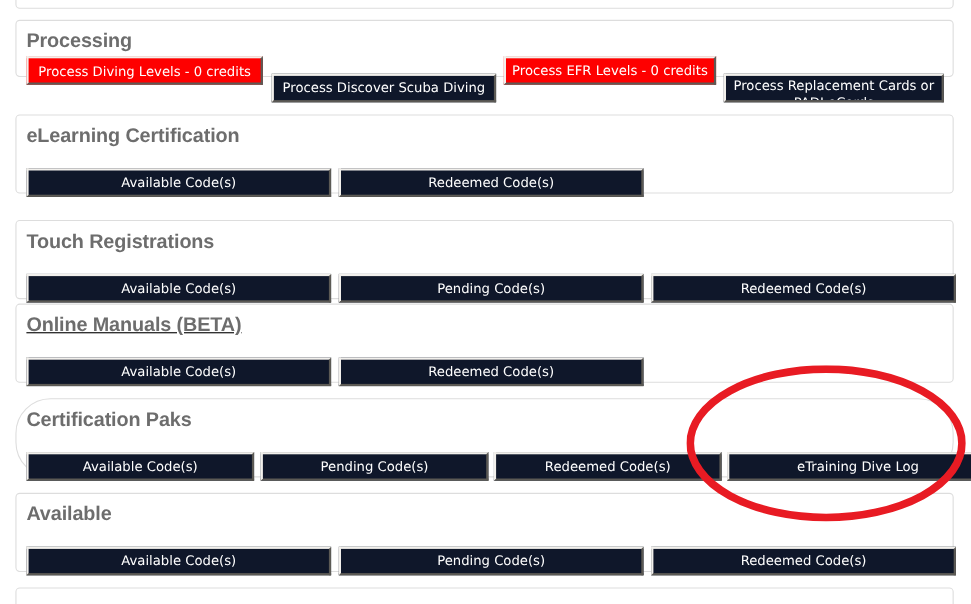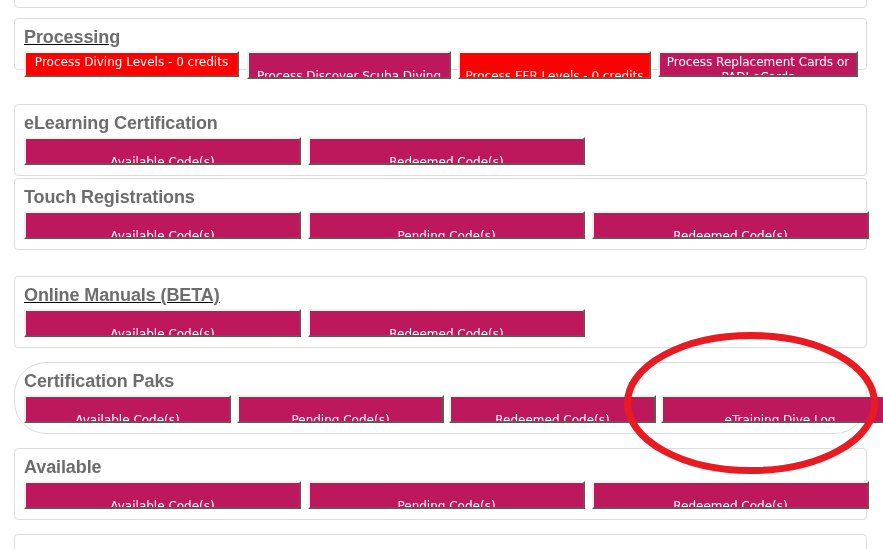--- a/index.html
+++ b/index.html
@@ -74,25 +74,25 @@
     border-left-color: #f2f0ec;
     border-right-color: #b0aca4;
     border-bottom-color: #b0aca4;
     color: #ffffff;
     font-size: 12px;
     font-family: "DejaVu Sans", sans-serif;
     text-align: center;
     line-height: 22px;
     overflow: hidden;
     cursor: pointer;
-    padding: 12px 2px;
+    padding: 0 2px;
     white-space: normal;
     word-wrap: break-word;
   }
-  .btn.green { background: #be185d; }
+  .btn.green { background: #0f172a; margin-top: 16px; }
   .btn.red   { background: #fe0000; }
 
   
   .btn.wrap {
     line-height: 15px;
     padding-top: 2px;
   }
 
   
   .annotation-ellipse {
@@ -106,37 +106,37 @@
   .annotation-ellipse svg { display: block; }
 </style>
 </head>
 <body>
 
 <div class="page">
 
   <div class="panel-partial-top"></div>
 
   <div id="sections-root">
-      <div class="panel" style="top: 18px; height: 52px; text-decoration: underline;">
+      <div class="panel" style="top: 18px; height: 52px;">
         <div class="panel-title">Processing</div>
         <div class="btn-row">
           <button class="btn red wrap" style="left: 9px; width: 215px;">Process Diving Levels - 0 credits</button>
           <button class="btn green" style="left: 232px; width: 204px;">Process Discover Scuba Diving</button>
           <button class="btn red" style="left: 443px; width: 193px;">Process EFR Levels - 0 credits</button>
           <button class="btn green wrap" style="left: 643px; width: 200px;">Process Replacement Cards or PADI eCards</button>
         </div>
       </div>
       <div class="panel" style="top: 104px; height: 72px;">
         <div class="panel-title">eLearning Certification</div>
         <div class="btn-row">
           <button class="btn green" style="left: 9px; width: 277px;">Available Code(s)</button>
           <button class="btn green" style="left: 293px; width: 277px;">Redeemed Code(s)</button>
         </div>
       </div>
-      <div class="panel" style="top: 178px; height: 72px;">
+      <div class="panel" style="top: 200px; height: 72px;">
         <div class="panel-title">Touch Registrations</div>
         <div class="btn-row">
           <button class="btn green" style="left: 9px; width: 277px;">Available Code(s)</button>
           <button class="btn green" style="left: 293px; width: 277px;">Pending Code(s)</button>
           <button class="btn green" style="left: 577px; width: 277px;">Redeemed Code(s)</button>
         </div>
       </div>
       <div class="panel" style="top: 276px; height: 72px; text-decoration: underline;">
         <div class="panel-title">Online Manuals (BETA)</div>
         <div class="btn-row">

